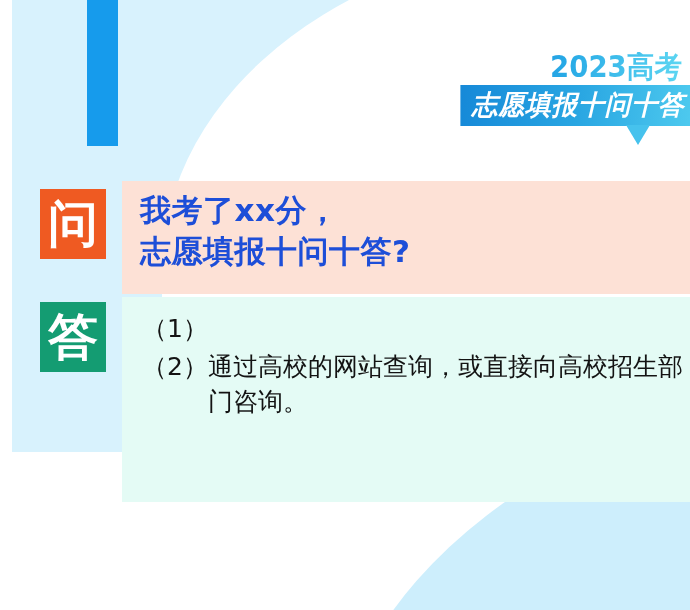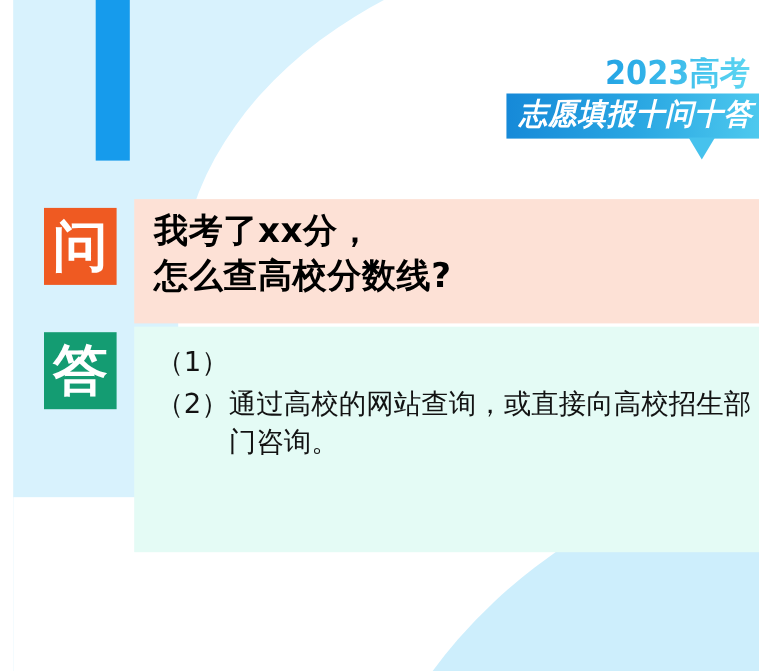--- a/index.html
+++ b/index.html
@@ -108,21 +108,21 @@
     line-height:1;
     font-family:"DejaVu Sans","Liberation Sans",sans-serif;
   }
   .badge-q{left:28px;top:189px;background:#ef5a22;}
   .badge-a{left:28px;top:302px;background:#149c72;}
 
   .q-text{
     position:absolute;
     left:128px;top:190px;
     width:550px;
-    color:#000000;
+    color:#1d4ed8;
     font-size:31px;
     font-weight:bold;
     line-height:1.32;
     letter-spacing:0.5px;
     font-family:"DejaVu Sans","Liberation Sans",sans-serif;
   }
   .q-text div{white-space:nowrap;}
 
   .a-text{
     position:absolute;
@@ -155,21 +155,21 @@
     <div class="banner-wrap">
       <div class="banner">志愿填报十问十答</div>
       <div class="banner-tail"></div>
     </div>
   </div>
 
   <div class="q-band"></div>
   <div class="badge badge-q">问</div>
   <div class="q-text">
     <div>我考了xx分，</div>
-    <div>怎么查高校分数线?</div>
+    <div>志愿填报十问十答?</div>
   </div>
 
   <div class="a-band"></div>
   <div class="badge badge-a">答</div>
   <div class="a-text">
     <div class="a-item">
       <span class="a-marker">（1）</span>
     </div>
     <div class="a-item">
       <span class="a-marker">（2）</span>

